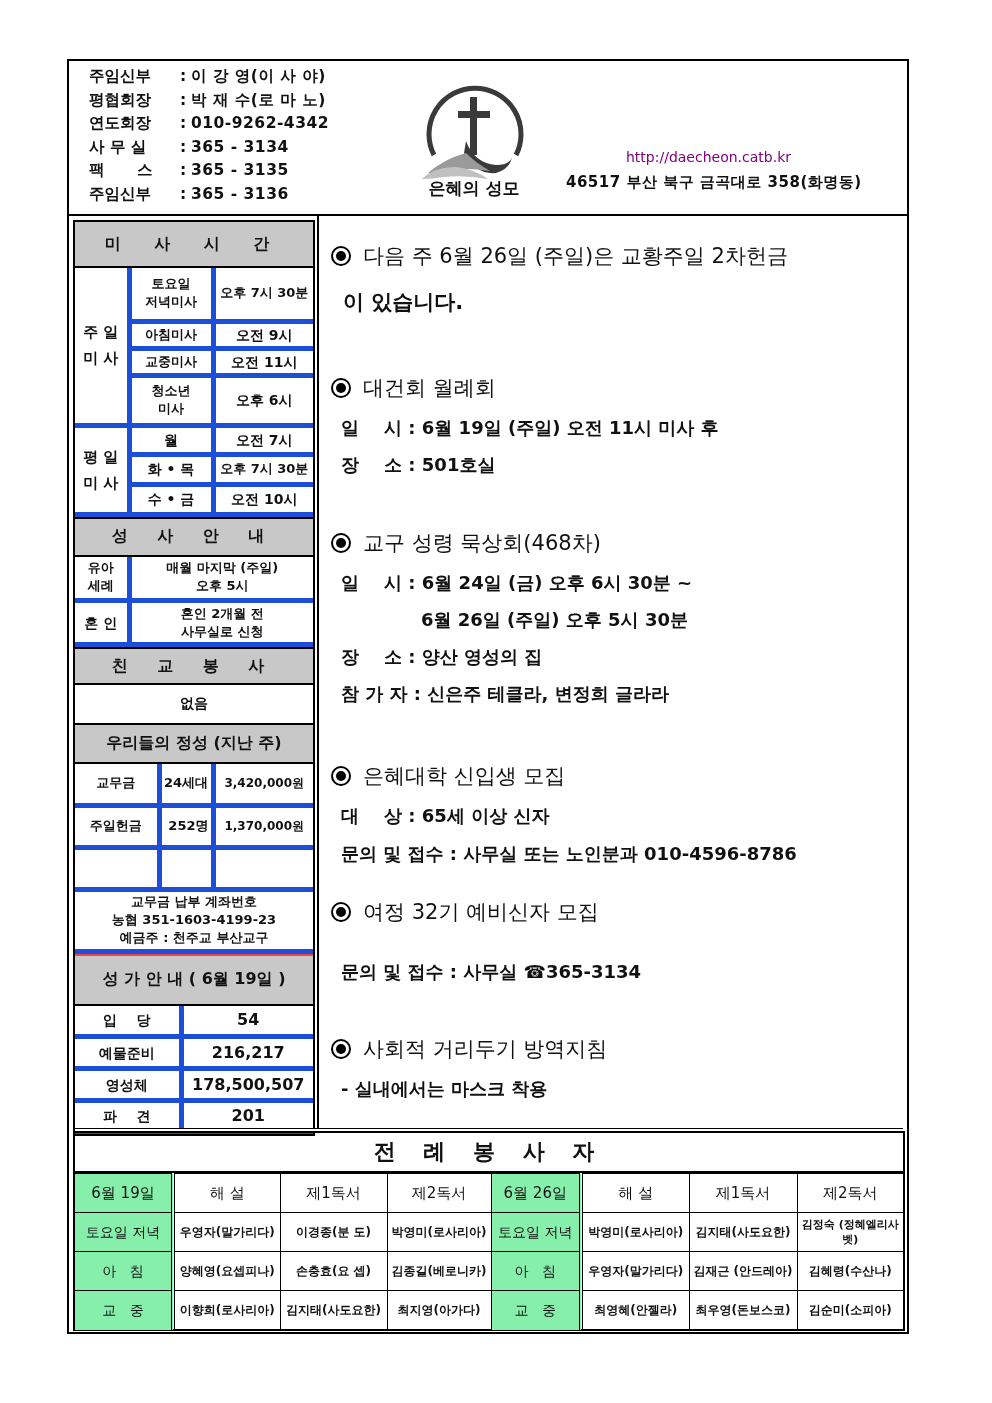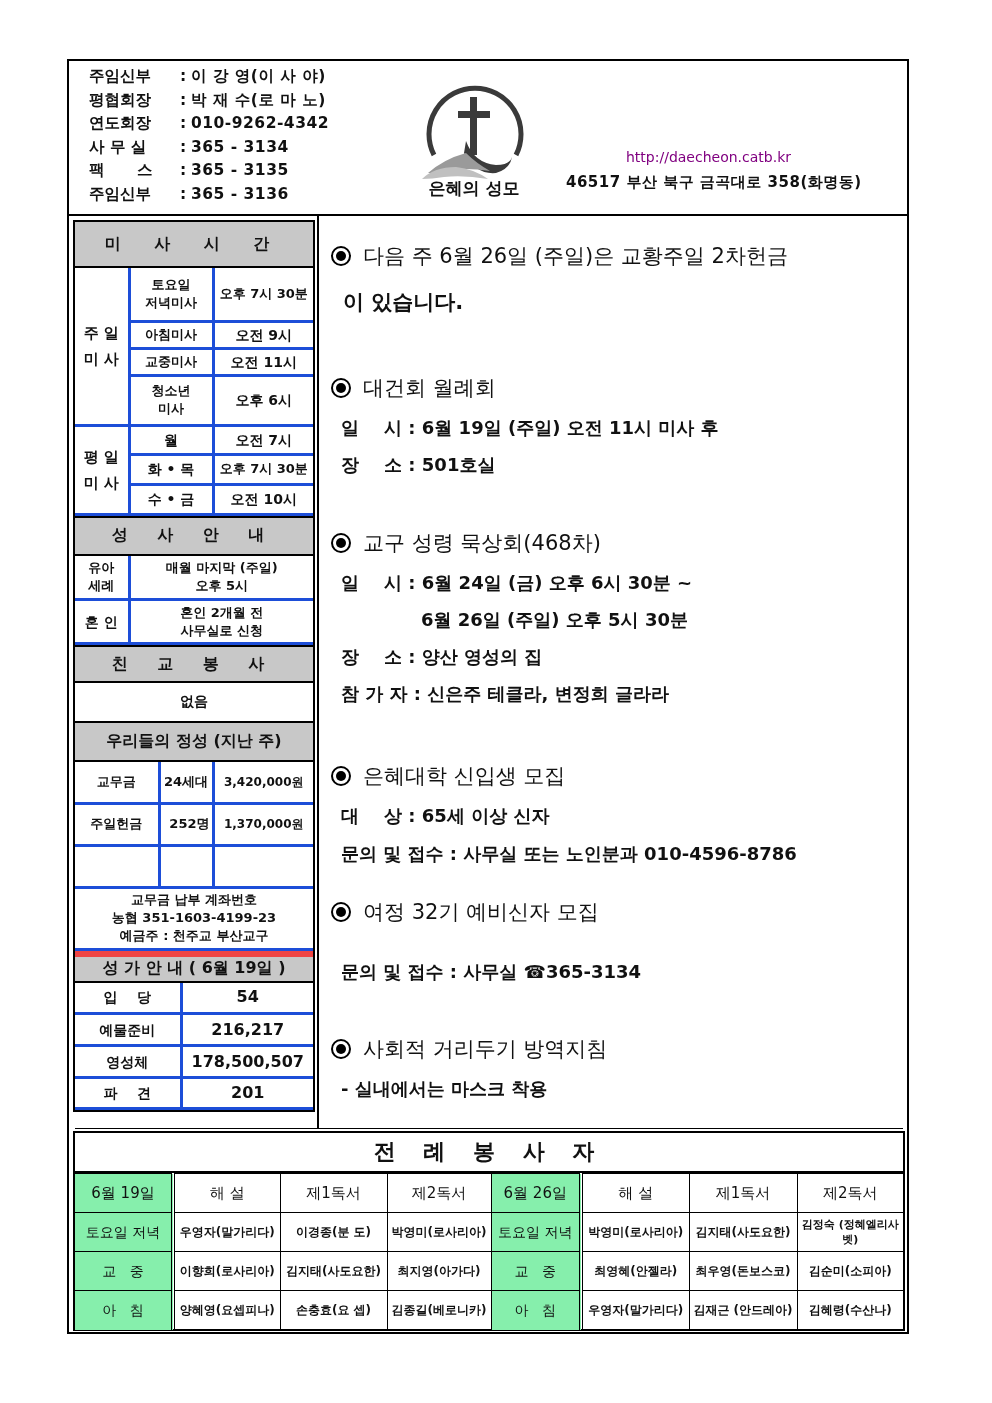--- a/index.html
+++ b/index.html
@@ -22,21 +22,21 @@
 
   .church-name { position: absolute; left: 508px; top: 24px; font-size: 52px; font-weight: bold; letter-spacing: 30px; white-space: nowrap; font-family: "DejaVu Sans", sans-serif; }
   .church-url { position: absolute; left: 557px; top: 88px; font-size: 14px; font-weight: normal; color: #800080; }
   .church-address { position: absolute; left: 497px; top: 112px; font-size: 15px; font-weight: bold; white-space: nowrap; letter-spacing: 0.5px; }
 
   
   .leftcol { position: absolute; left: 0; top: 155px; width: 250px; height: 913px; border-right: 2px solid #000; }
   .sidebox { position: absolute; left: 4px; top: 4px; width: 242px; border: 2px solid #000; }
   .sec-head { background: #c8c8c8; font-weight: bold; font-size: 16px; text-align: center; border-bottom: 2px solid #000; display: flex; align-items: center; justify-content: center; }
   table.grid { border-collapse: collapse; width: 100%; }
-  table.grid td { border: 3px solid #1d4ed8; text-align: center; font-size: 14px; font-weight: bold; line-height: 18px; padding: 0 2px; }
+  table.grid td { border: 5px solid #1d4ed8; text-align: center; font-size: 14px; font-weight: bold; line-height: 18px; padding: 0 2px; }
   table.grid tr:first-child td { border-top: none; }
   table.grid td:first-child { border-left: none; }
   table.grid td:last-child { border-right: none; }
   .small { font-size: 13px !important; }
   .tiny { font-size: 12px !important; }
 
   
   .rightcol { position: absolute; left: 252px; top: 155px; width: 586px; height: 913px; }
   .notice-title { position: absolute; left: 10px; font-size: 21px; font-weight: normal; white-space: nowrap; display: flex; align-items: center; }
   .bullet { display: inline-block; width: 20px; height: 20px; border: 2px solid #000; border-radius: 50%; position: relative; margin-right: 12px; flex: 0 0 auto; }
@@ -224,21 +224,21 @@
         <tr style="height:62px">
           <td colspan="3" class="small" style="line-height:18px;">
             <div>교무금 납부 계좌번호</div>
             <div>농협 351-1603-4199-23</div>
             <div>예금주 : 천주교 부산교구</div>
           </td>
         </tr>
       </tbody>
         </table>
 
-      <div class="sec-head" style="height:32px; border-top:6px solid #ef4444;">성 가 안 내 ( 6월 19일 )</div>
+      <div class="sec-head" style="height:52px; border-top:2px solid #ef4444;">성 가 안 내 ( 6월 19일 )</div>
       <table class="grid">
         <colgroup>
             <col style="width:106px">
             <col>
           </colgroup>
         <tbody>
             <tr style="height:31px">
           <td style="white-space:pre">입    당</td>
           <td style="font-size:16px">54</td>
         </tr>
@@ -359,35 +359,35 @@
         <td class="grey dbl-right">토요일 저녁</td>
         <td>우영자(말가리다)</td>
         <td>이경종(분 도)</td>
         <td>박영미(로사리아)</td>
         <td class="grey dbl-right">토요일 저녁</td>
         <td>박영미(로사리아)</td>
         <td>김지태(사도요한)</td>
         <td style="font-size:11px;">김정숙 (정혜엘리사벳)</td>
       </tr>
       <tr>
+        <td class="grey dbl-right" style="white-space:pre">아   침</td>
+        <td>양혜영(요셉피나)</td>
+        <td>손충효(요 셉)</td>
+        <td>김종길(베로니카)</td>
+        <td class="grey dbl-right" style="white-space:pre">아   침</td>
+        <td>우영자(말가리다)</td>
+        <td>김재근 (안드레아)</td>
+        <td>김혜령(수산나)</td>
+      </tr>
+      <tr>
         <td class="grey dbl-right" style="white-space:pre">교   중</td>
         <td>이향희(로사리아)</td>
         <td>김지태(사도요한)</td>
         <td>최지영(아가다)</td>
         <td class="grey dbl-right" style="white-space:pre">교   중</td>
         <td>최영혜(안젤라)</td>
         <td>최우영(돈보스코)</td>
         <td>김순미(소피아)</td>
       </tr>
-      <tr>
-        <td class="grey dbl-right" style="white-space:pre">아   침</td>
-        <td>양혜영(요셉피나)</td>
-        <td>손충효(요 셉)</td>
-        <td>김종길(베로니카)</td>
-        <td class="grey dbl-right" style="white-space:pre">아   침</td>
-        <td>우영자(말가리다)</td>
-        <td>김재근 (안드레아)</td>
-        <td>김혜령(수산나)</td>
-      </tr>
     </tbody>
       </table>
   </div>
 </div>
 
 </body></html>

